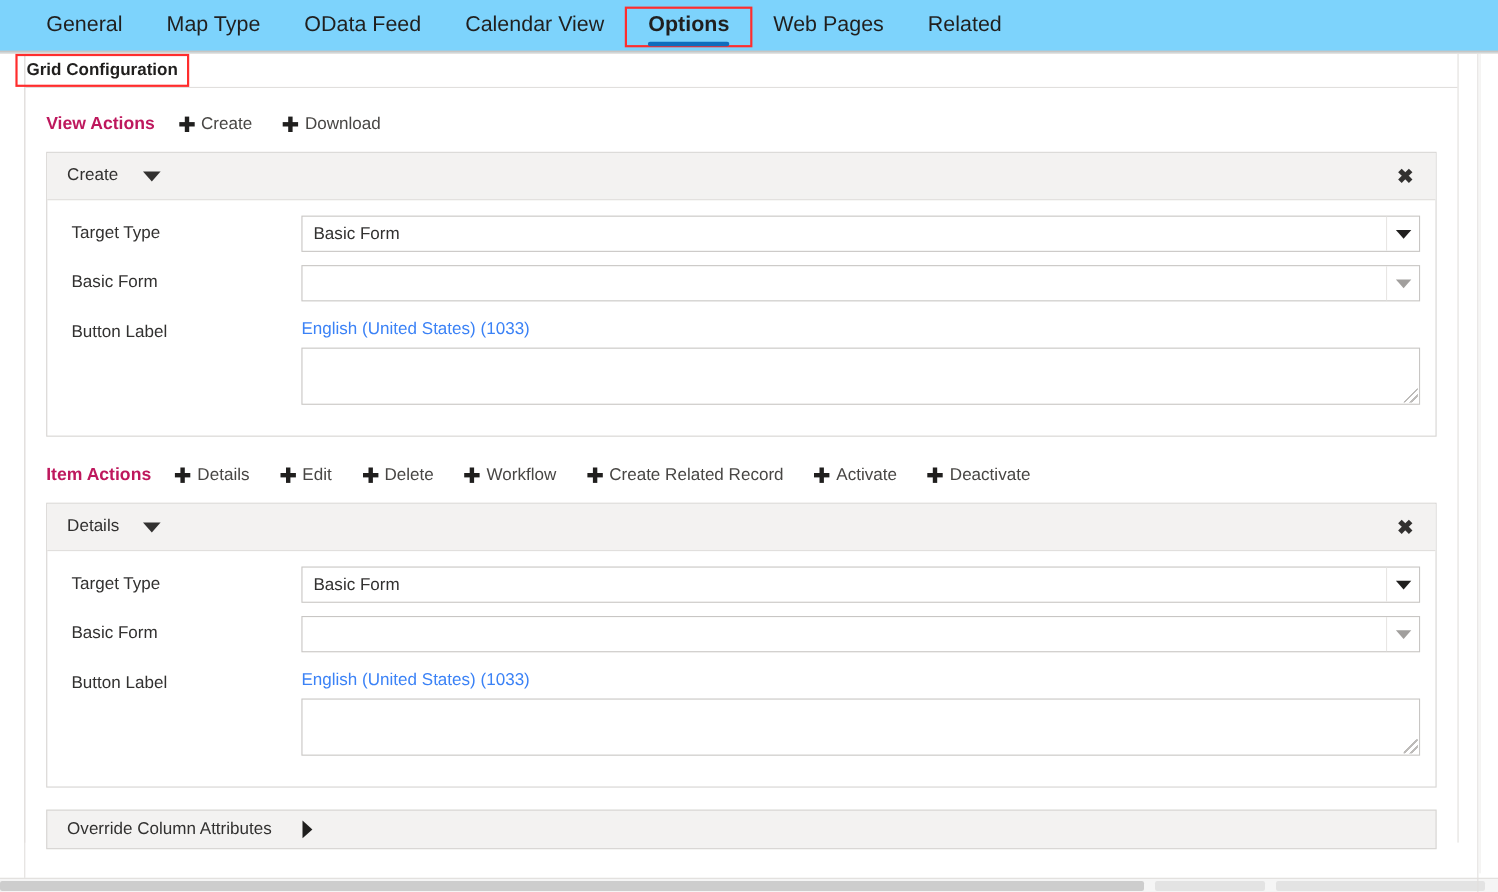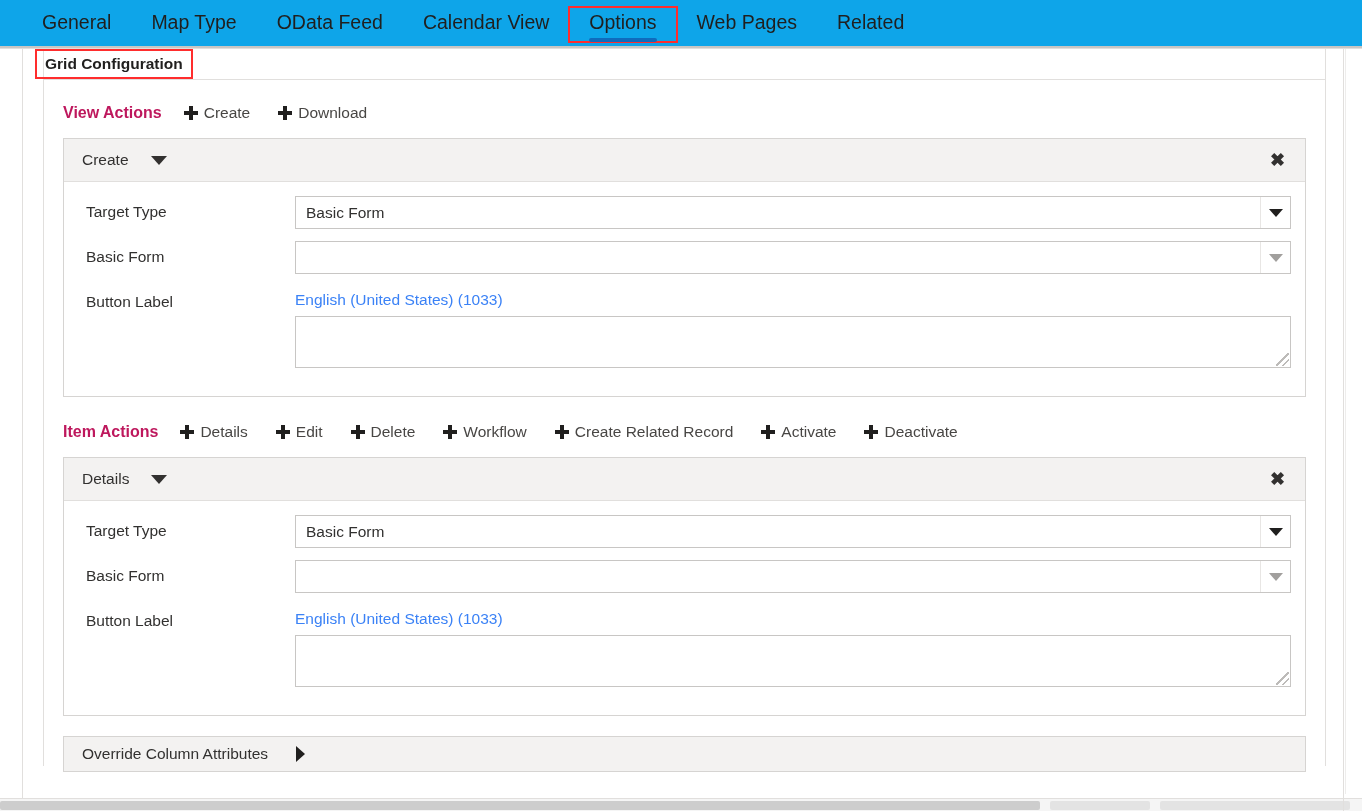--- a/index.html
+++ b/index.html
@@ -9,39 +9,39 @@
     font-family: "Liberation Sans", sans-serif;
     overflow: hidden;
   }
 
   
   .tabstrip {
     height: 48px;
     display: flex;
     align-items: center;
     padding-left: 22px;
-    background: #0ea5e9;
+    background: #7dd3fc;
     position: relative;
   }
   .tabstrip::after {
     content: "";
     position: absolute;
     left: 0; right: 0; bottom: 0;
     height: 2px;
     background: #c8c6c4;
   }
   .tab {
     position: relative;
     font-size: 19.5px;
     color: #201f1e;
     padding: 4px 20px 8px 20px;
     white-space: nowrap;
     cursor: pointer;
   }
-  .tab.selected { font-weight: 400; }
+  .tab.selected { font-weight: 700; }
   .tab .underline {
     position: absolute;
     left: 20px; right: 20px;
     bottom: 0px;
     height: 4px;
     background: #0f6cbd;
     border-radius: 2px;
   }
   .tab.highlight {
     outline: 2px solid #ff2d2d;
@@ -66,21 +66,20 @@
   .page::after {
     content: "";
     position: absolute;
     right: 18px; top: 0; bottom: 0;
     width: 1px;
     background: #e1dfdd;
   }
 
   .section-outer {
     position: relative;
-    margin-left: 21px;
     margin-right: 36px;
     height: 717px;
     border-left: 1px solid #e1dfdd;
     border-right: 1px solid #e1dfdd;
   }
 
   
   .section-head {
     position: relative;
     height: 32px;

